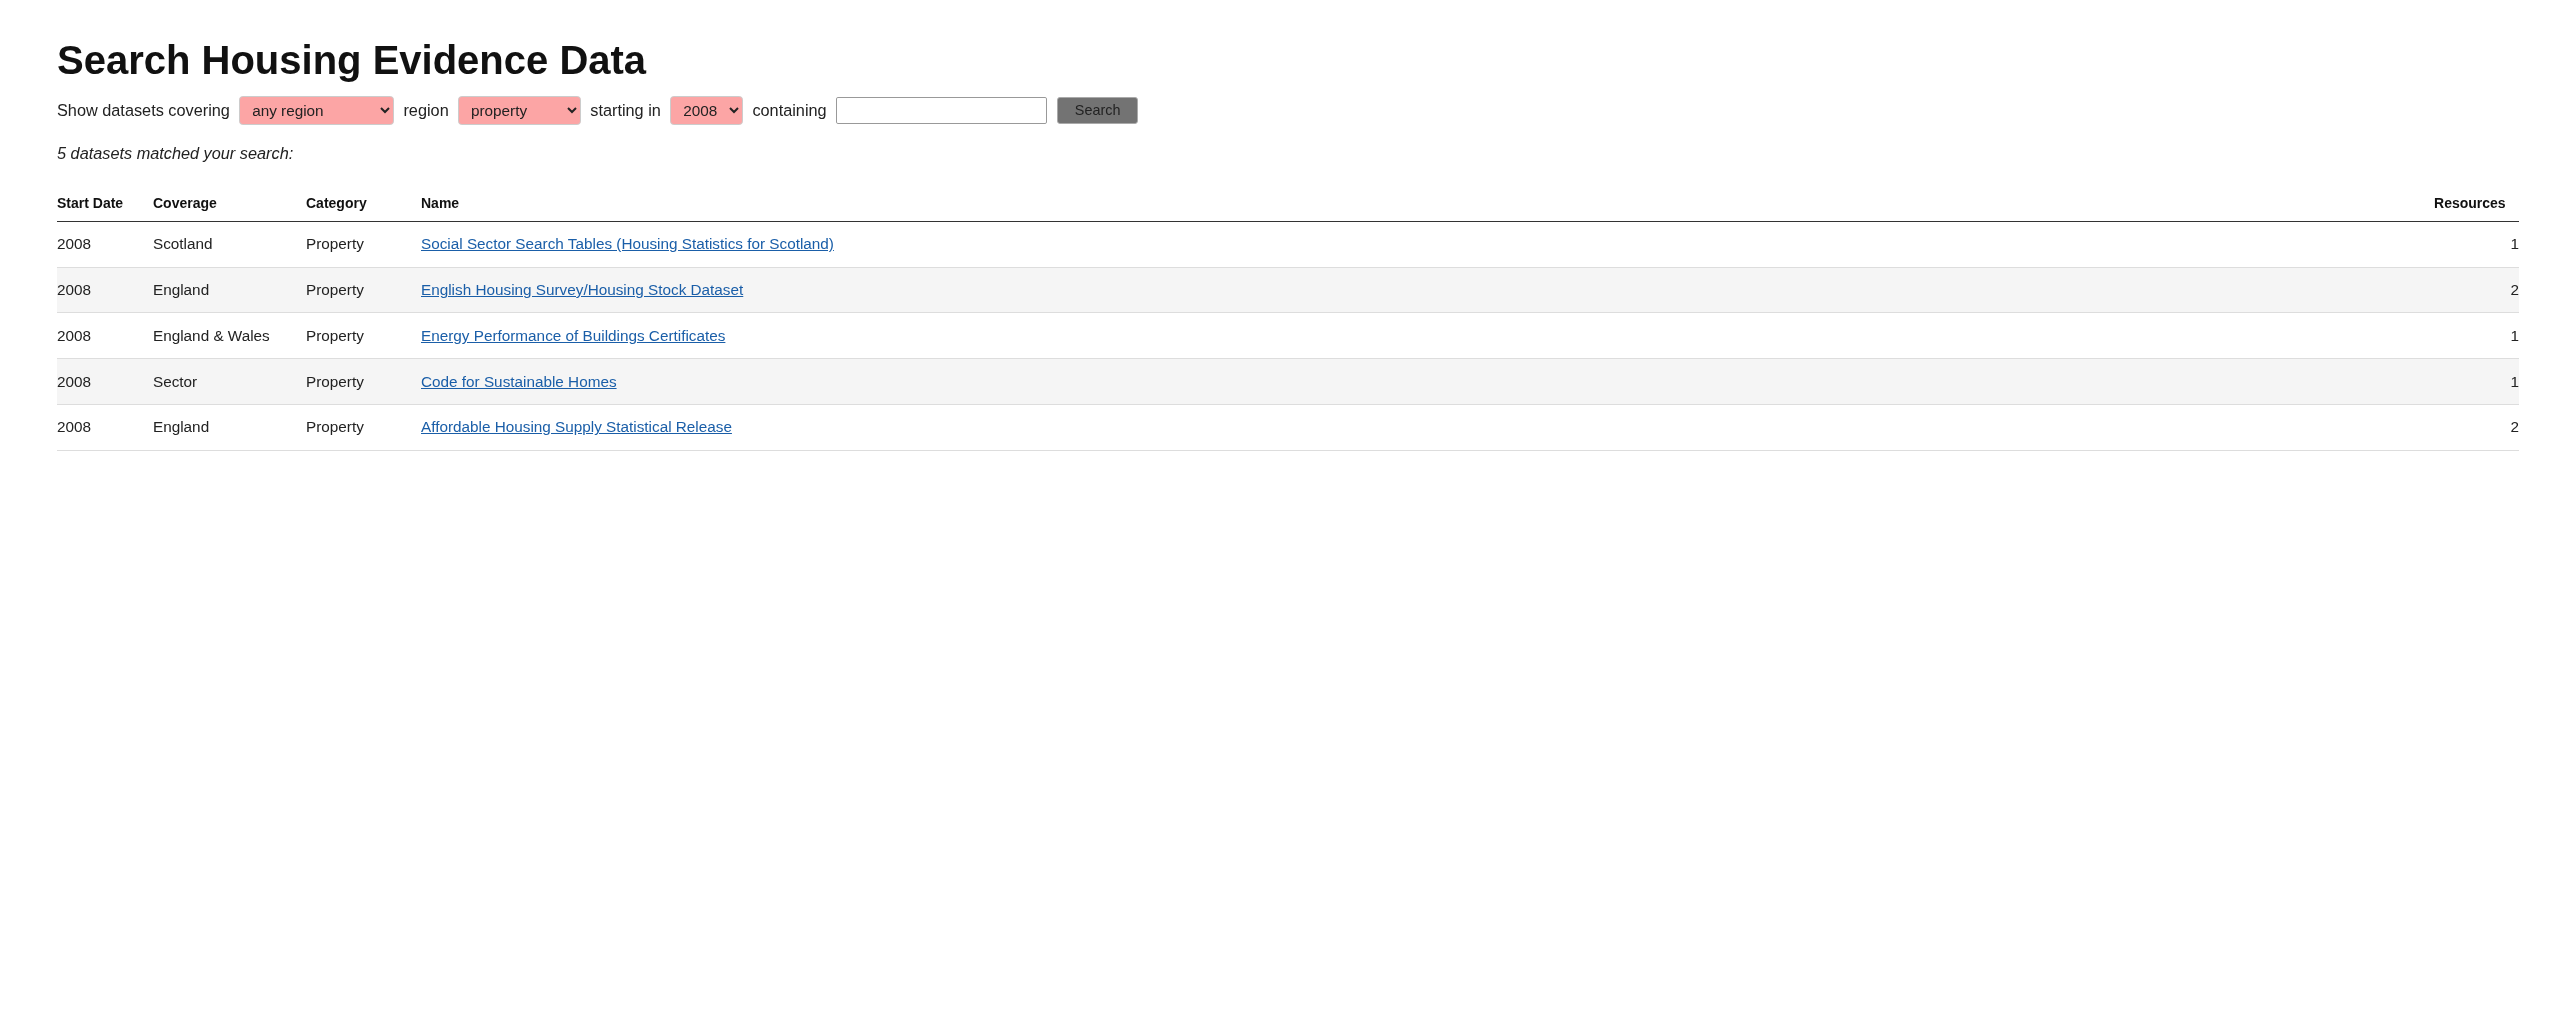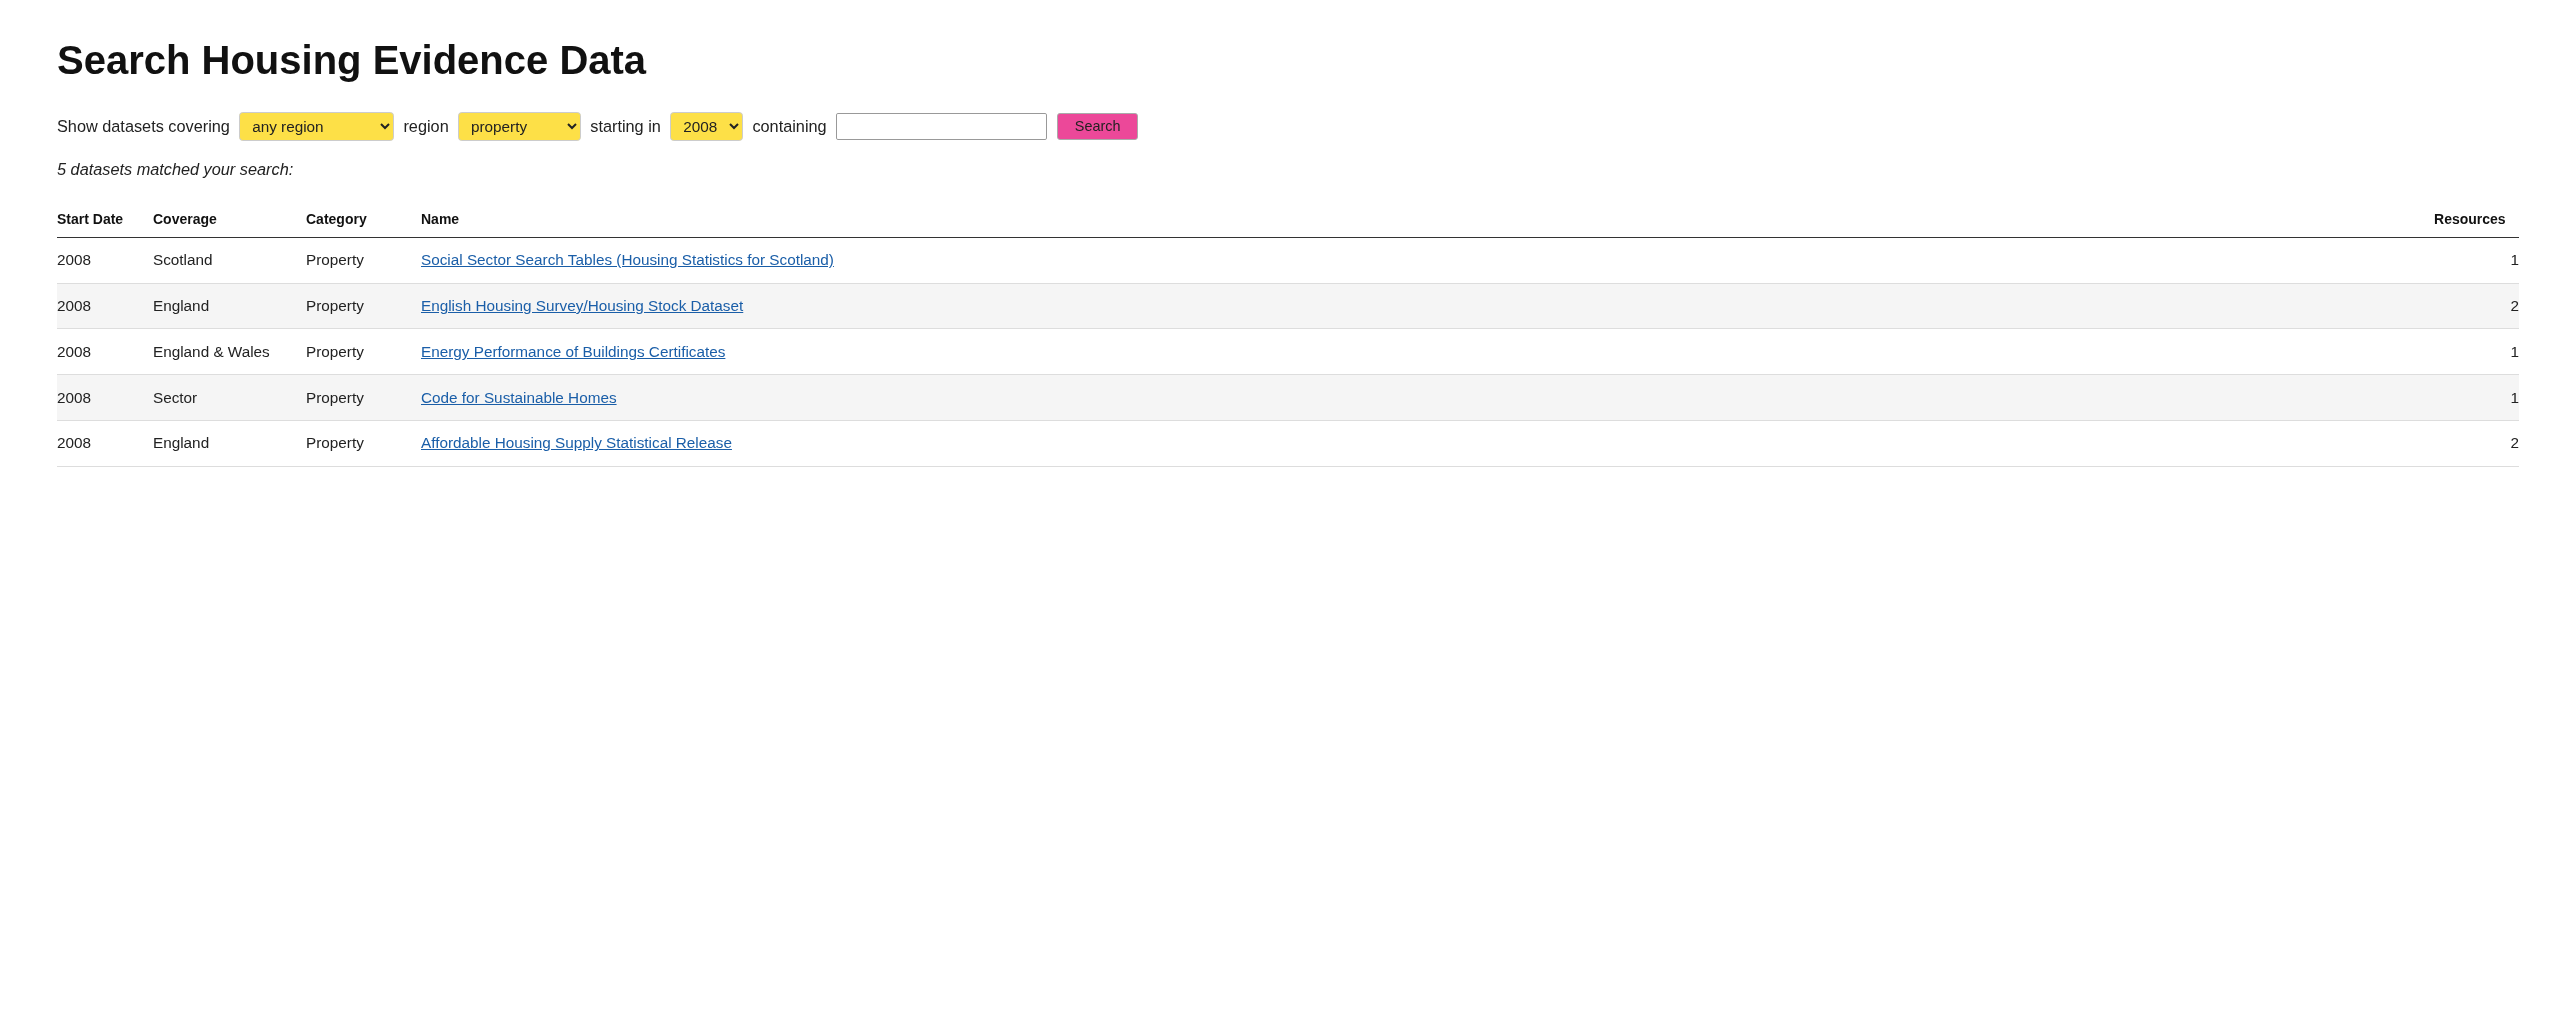--- a/index.html
+++ b/index.html
@@ -12,21 +12,21 @@
       font-family: -apple-system, BlinkMacSystemFont, 'Segoe UI', Arial, sans-serif;
       font-size: 15.3px;
       background: #ffffff;
       color: #222;
       padding: 38px 57px;
     }
 
     h1 {
       font-size: 40px;
       font-weight: 700;
-      margin-bottom: 29px;
+      margin-bottom: 13px;
       color: #111;
     }
 
     .search-row {
       display: flex;
       align-items: center;
       gap: 9.6px;
       flex-wrap: wrap;
       margin-bottom: 19px;
       font-size: 16.3px;
@@ -37,38 +37,38 @@
       color: #222;
     }
 
     .search-row select {
       appearance: auto;
       -webkit-appearance: auto;
       font-size: 15.3px;
       padding: 3.8px 7.7px;
       border: 1px solid #ccc;
       border-radius: 3.8px;
-      background: #fde047;
+      background: #fca5a5;
       color: #222;
     }
 
     .search-row input[type="text"] {
       font-size: 15.3px;
       padding: 3.8px 7.7px;
       border: 1px solid #999;
       border-radius: 1.9px;
       width: 211px;
     }
 
     .search-button {
       font-size: 14.4px;
       padding: 4.8px 17px;
       border: 1px solid #aaa;
       border-radius: 2.9px;
-      background: #ec4899;
+      background: #737373;
       cursor: pointer;
       color: #222;
     }
 
     .results-count {
       font-size: 16.3px;
       margin-bottom: 23px;
       color: #222;
       font-style: italic;
     }

